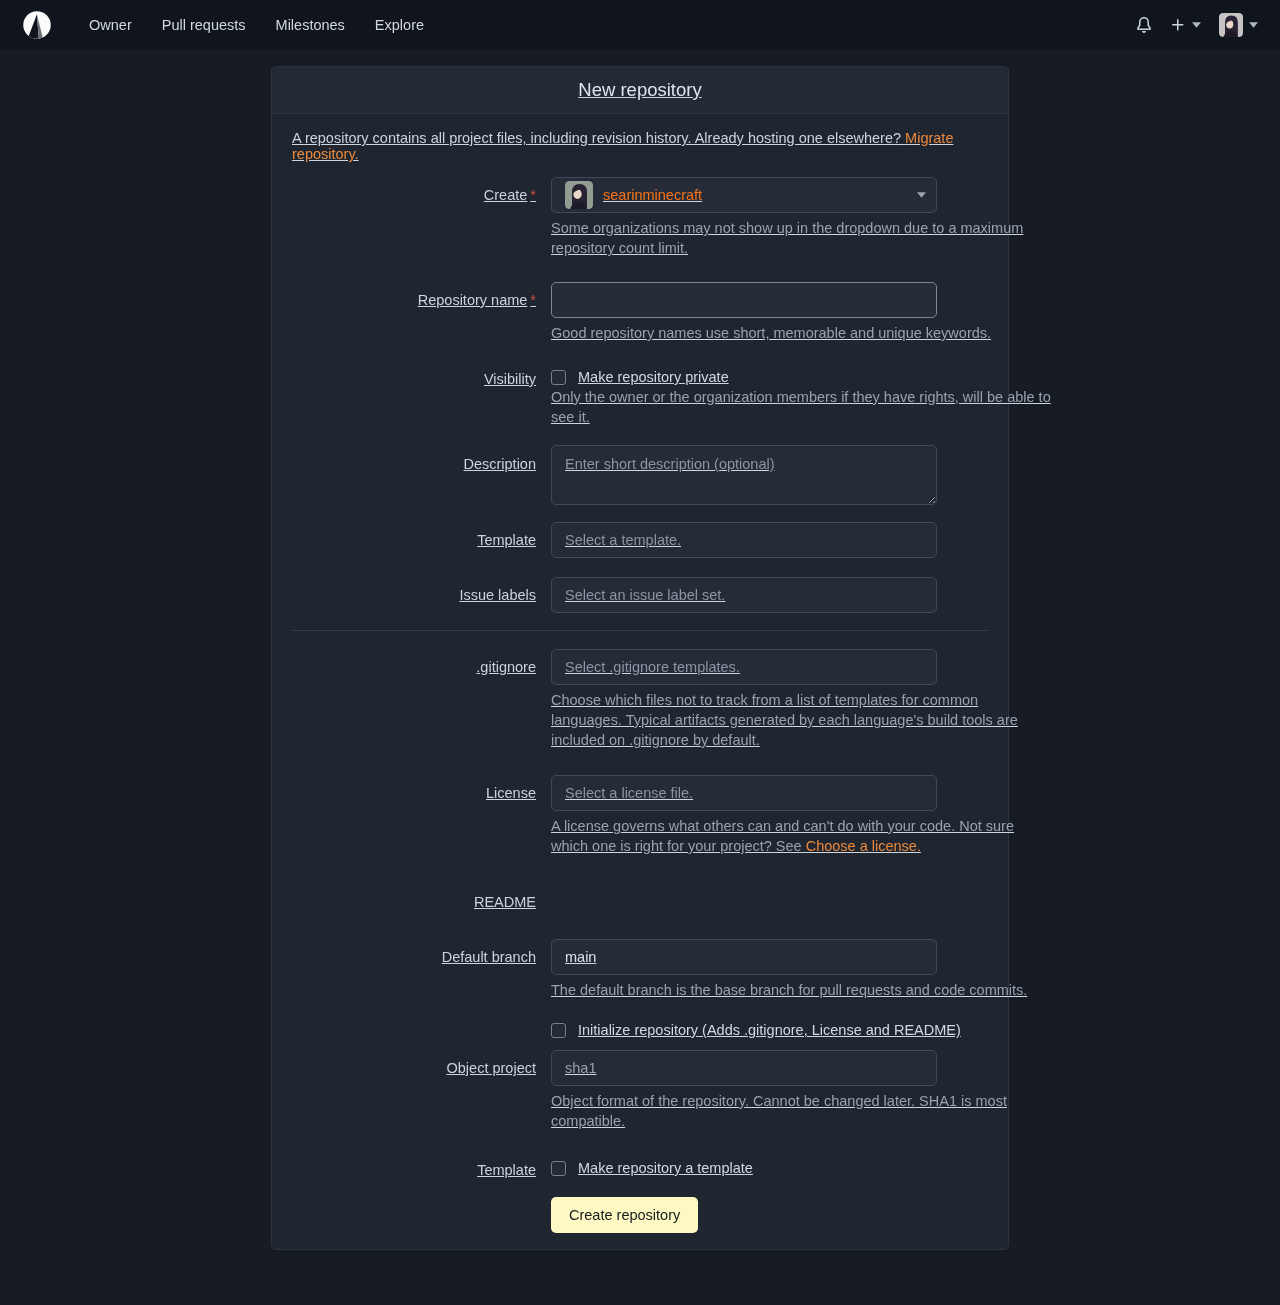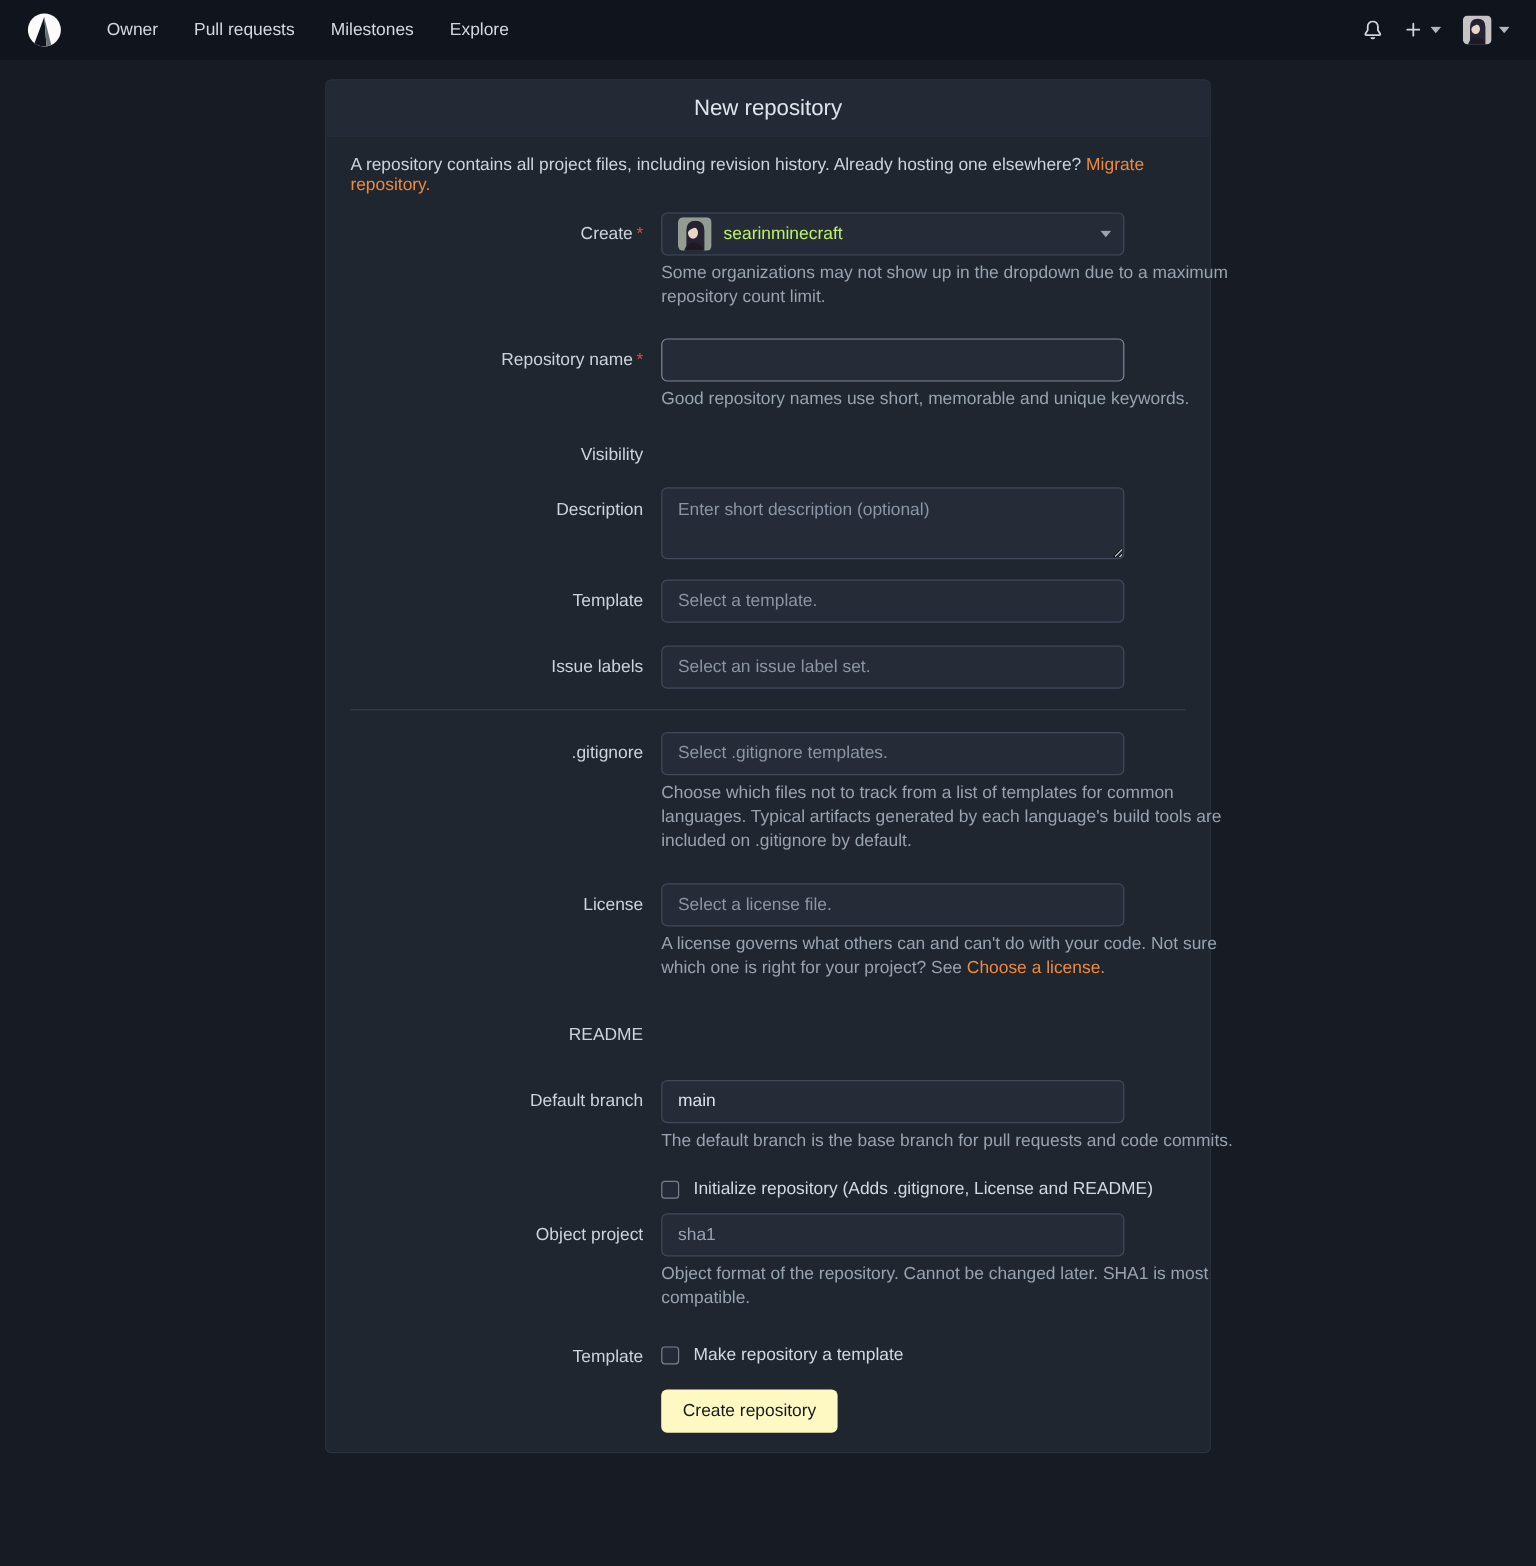--- a/index.html
+++ b/index.html
@@ -35,20 +35,21 @@
   .caret { width: 9px; height: 6px; fill: #aeb7c2; }
   .nav-avatar { width: 24px; height: 24px; border-radius: 4px; overflow: hidden; display: block; }
 
   
   .container {
     width: 738px;
     margin: 16px auto 16px auto;
     background: #1f2630;
     border: 1px solid #2b3340;
     border-radius: 5px;
+    text-decoration: underline;
   }
   .container-header {
     background: #232a35;
     border-bottom: 1px solid #2b3340;
     border-radius: 5px 5px 0 0;
     text-align: center;
     padding: 12px 10px;
     font-size: 18.5px;
     color: #dfe5ec;
   }
@@ -85,21 +86,21 @@
     align-items: center;
     padding: 0 13px;
     color: #dde3ea;
     font-size: 14.5px;
     font-family: inherit;
     cursor: pointer;
   }
   .text-input { cursor: text; }
   .text-input.focused { border-color: #7d8795; outline: none; }
   .placeholder { color: #8b95a3; }
-  .value-text { color: #bef264; }
+  .value-text { color: #f97316; }
   .dim-value { color: #98a2b0; }
   textarea.textarea-box {
     height: 60px;
     padding: 9px 13px;
     resize: vertical;
     display: block;
     line-height: 19px;
   }
   textarea.textarea-box::placeholder { color: #8b95a3; opacity: 1; }
   input.text-input::placeholder { color: #8b95a3; opacity: 1; }
@@ -242,20 +243,27 @@
         <span>Repository name</span><span class="req">*</span>
       </div>
       <div>
         <input class="text-input focused control" value="" style="">
         <div class="help">Good repository names use short, memorable and unique keywords.</div>
       </div>
     </div>
 
     <div class="row check-row" style="margin-bottom:18px;">
       <div class="lbl">Visibility</div>
+      <div>
+        <label class="check-line">
+          <span class="checkbox"></span>
+          <span class="check-label">Make repository private</span>
+        </label>
+        <div class="help" style="margin-top:2px;">Only the owner or the organization members if they have rights, will be able to see it.</div>
+      </div>
     </div>
 
     <div class="row top-label" style="margin-bottom:17px;">
       <div class="lbl">Description</div>
       <div>
         <textarea class="textarea-box control" placeholder="Enter short description (optional)" style=""></textarea>
       </div>
     </div>
 
     <div class="row" style="margin-bottom:19px;">

